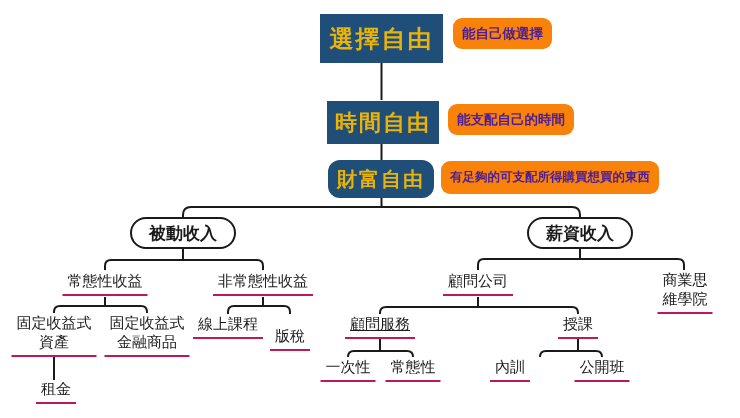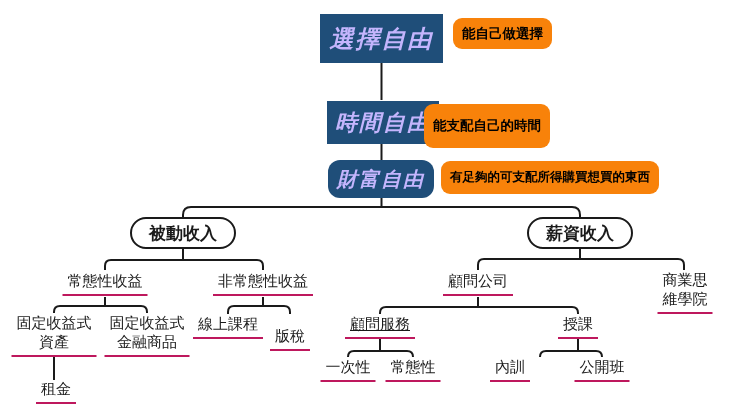--- a/index.html
+++ b/index.html
@@ -5,34 +5,34 @@
   html,body { margin:0; padding:0; background:#fff; }
   .canvas {
     position:relative; width:740px; height:418px; background:#fff;
     font-family:"DejaVu Sans","Liberation Sans",sans-serif; overflow:hidden;
     color:#1a1a1a;
   }
   svg.wires { position:absolute; left:0; top:0; width:740px; height:418px; }
   svg.wires path { fill:none; stroke:#1a1a1a; stroke-width:2; }
 
   .blue-box {
-    position:absolute; background:#1F4E79; color:#c4b5fd; font-weight:bold;
-    display:flex; align-items:center; justify-content:center; letter-spacing:2px;font-style:italic;
+    position:absolute; background:#1F4E79; color:#eab308; font-weight:bold;
+    display:flex; align-items:center; justify-content:center; letter-spacing:2px;
   }
   .bb1 { left:320px; top:14px;  width:123px; height:49px; font-size:24px; }
   .bb2 { left:327px; top:101px; width:112px; height:43px; font-size:22px; }
   .bb3 { left:328px; top:160px; width:106px; height:38px; font-size:20px;border-radius:12px; }
 
   .note {
-    position:absolute; background:#F8820A; color:#000000; font-weight:bold;
+    position:absolute; background:#F8820A; color:#4c1d95; font-weight:bold;
     border-radius:9px; display:flex; align-items:center; justify-content:center;
     padding:0 9px; white-space:nowrap;
   }
   .nt1 { left:453px; top:18px;  height:31px; font-size:13.5px; }
-  .nt2 { left:424px; top:104px; height:44px; font-size:13.5px; }
+  .nt2 { left:448px; top:104px; height:31px; font-size:13.5px; }
   .nt3 { left:441px; top:161px; height:33px; font-size:12.5px; }
 
   .oval {
     position:absolute; transform:translateX(-50%); background:#fff;
     border:2.5px solid #1a1a1a; border-radius:18px; height:32px;
     display:flex; align-items:center; justify-content:center;
     padding:0 17px; font-size:17px; font-weight:bold; white-space:nowrap;
     box-sizing:border-box;
   }
   .ov-passive { left:183px; top:217px; }

